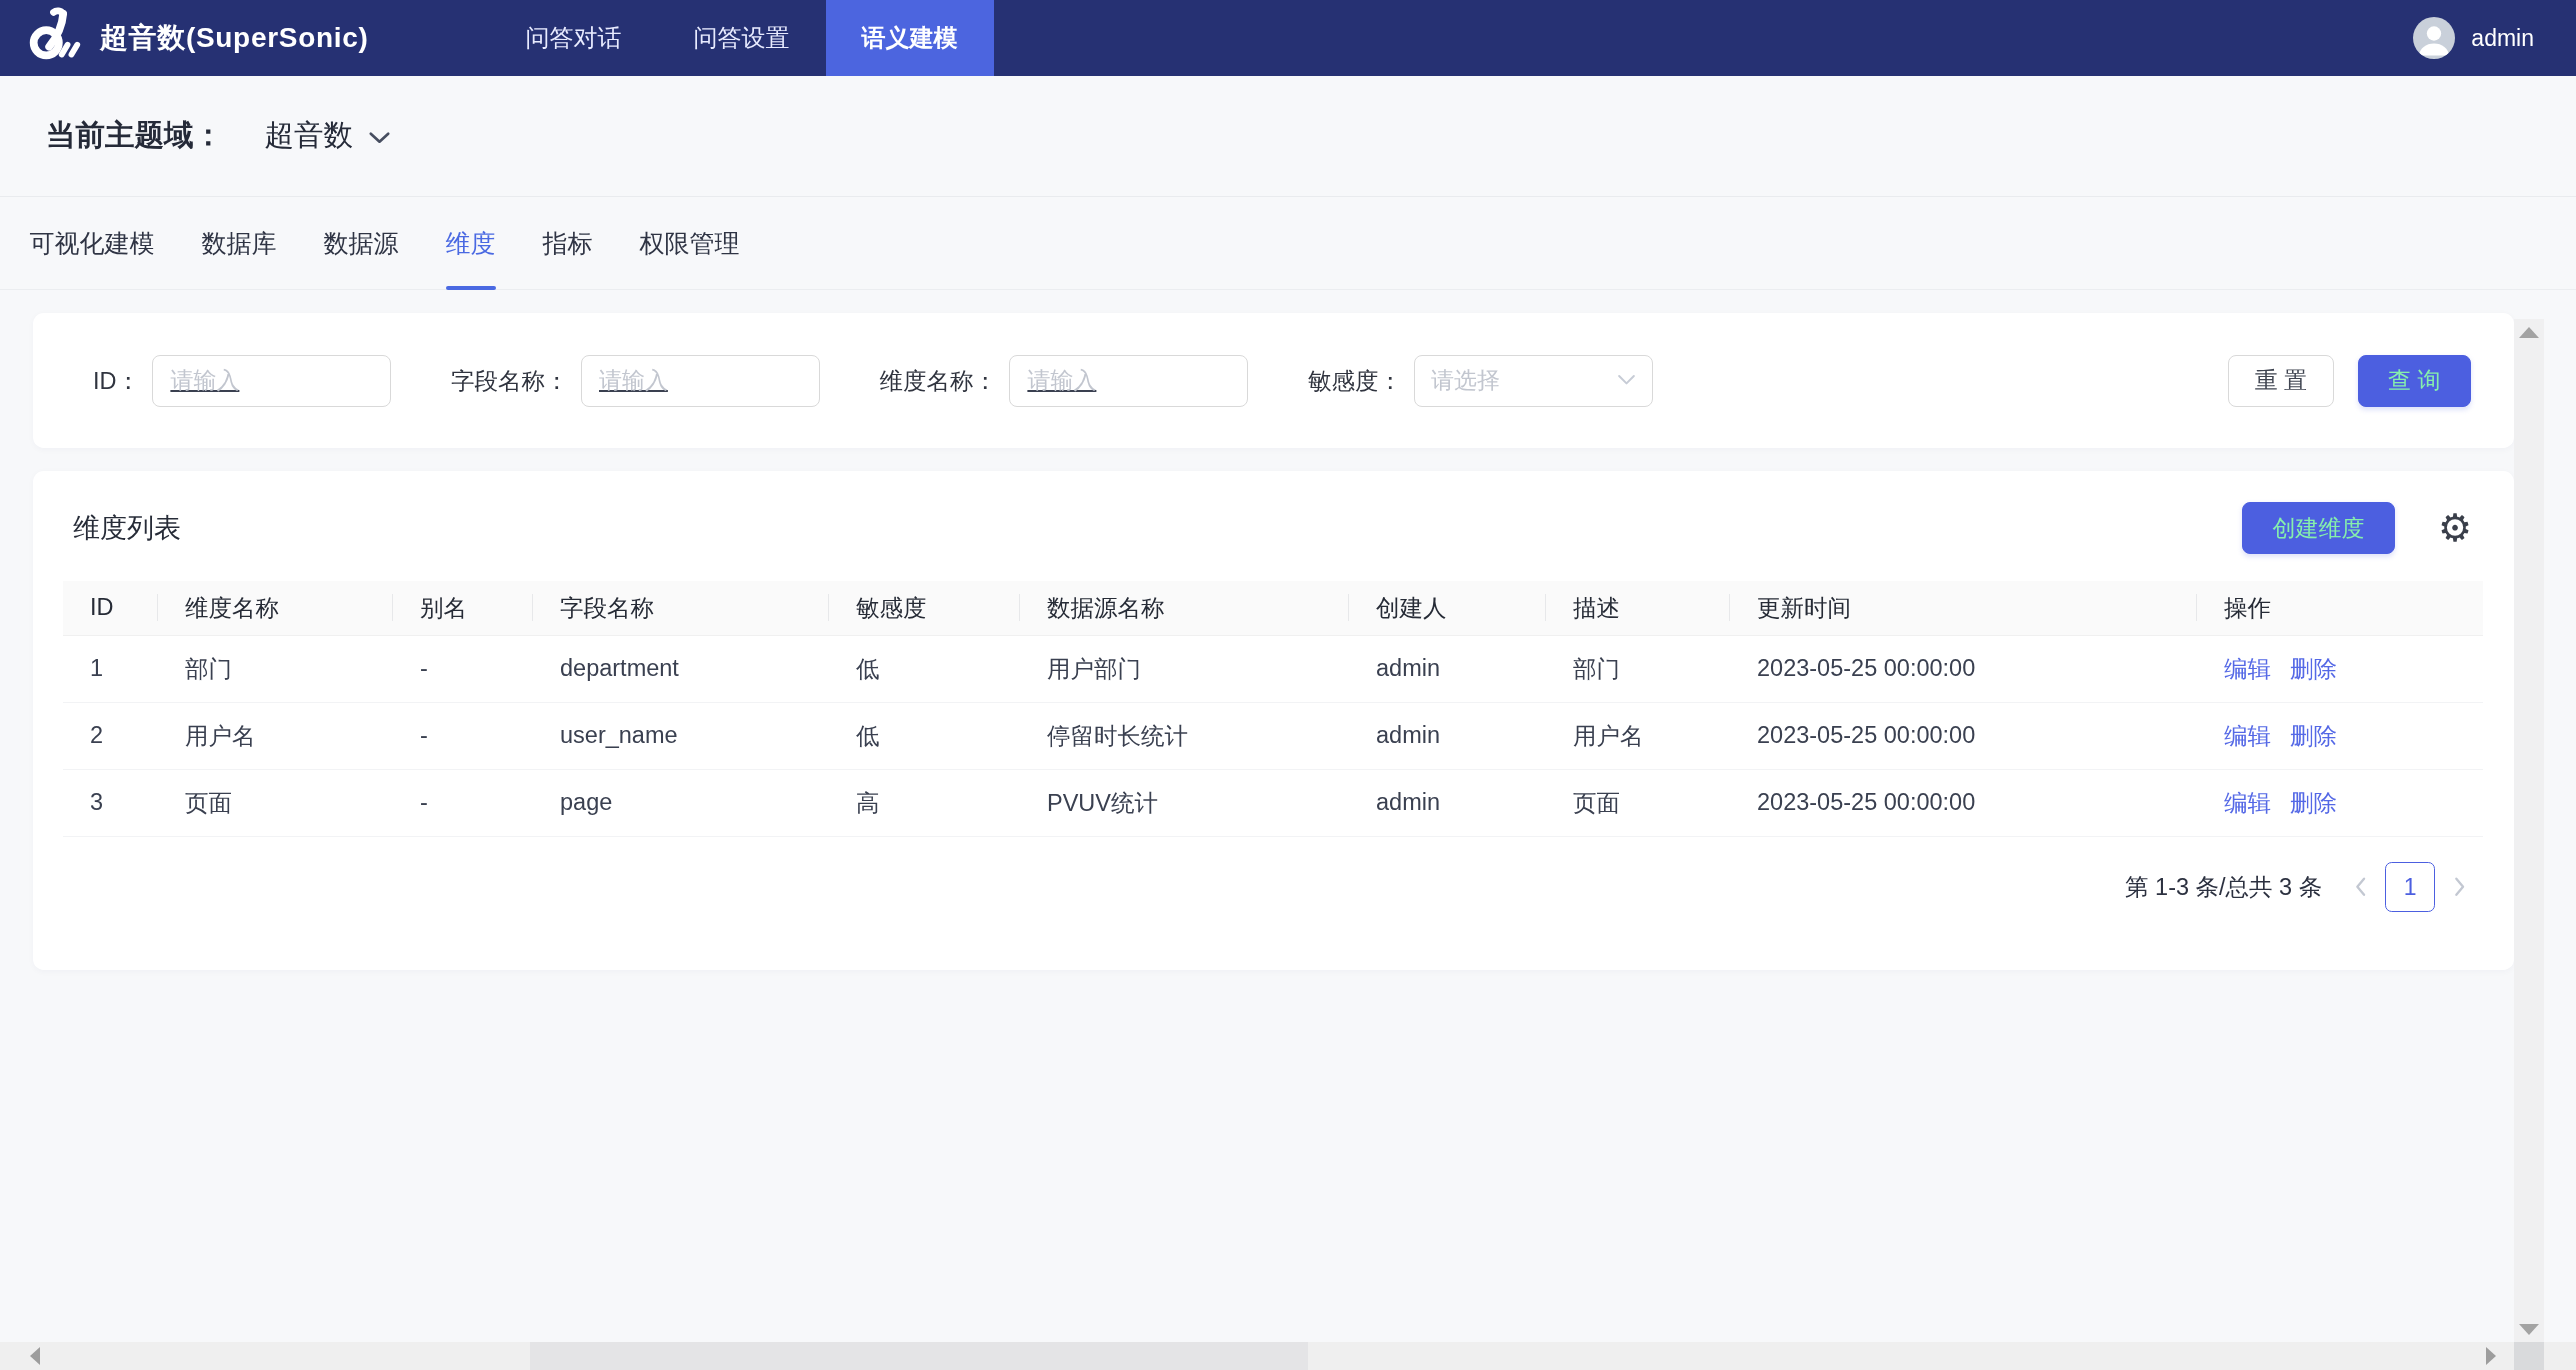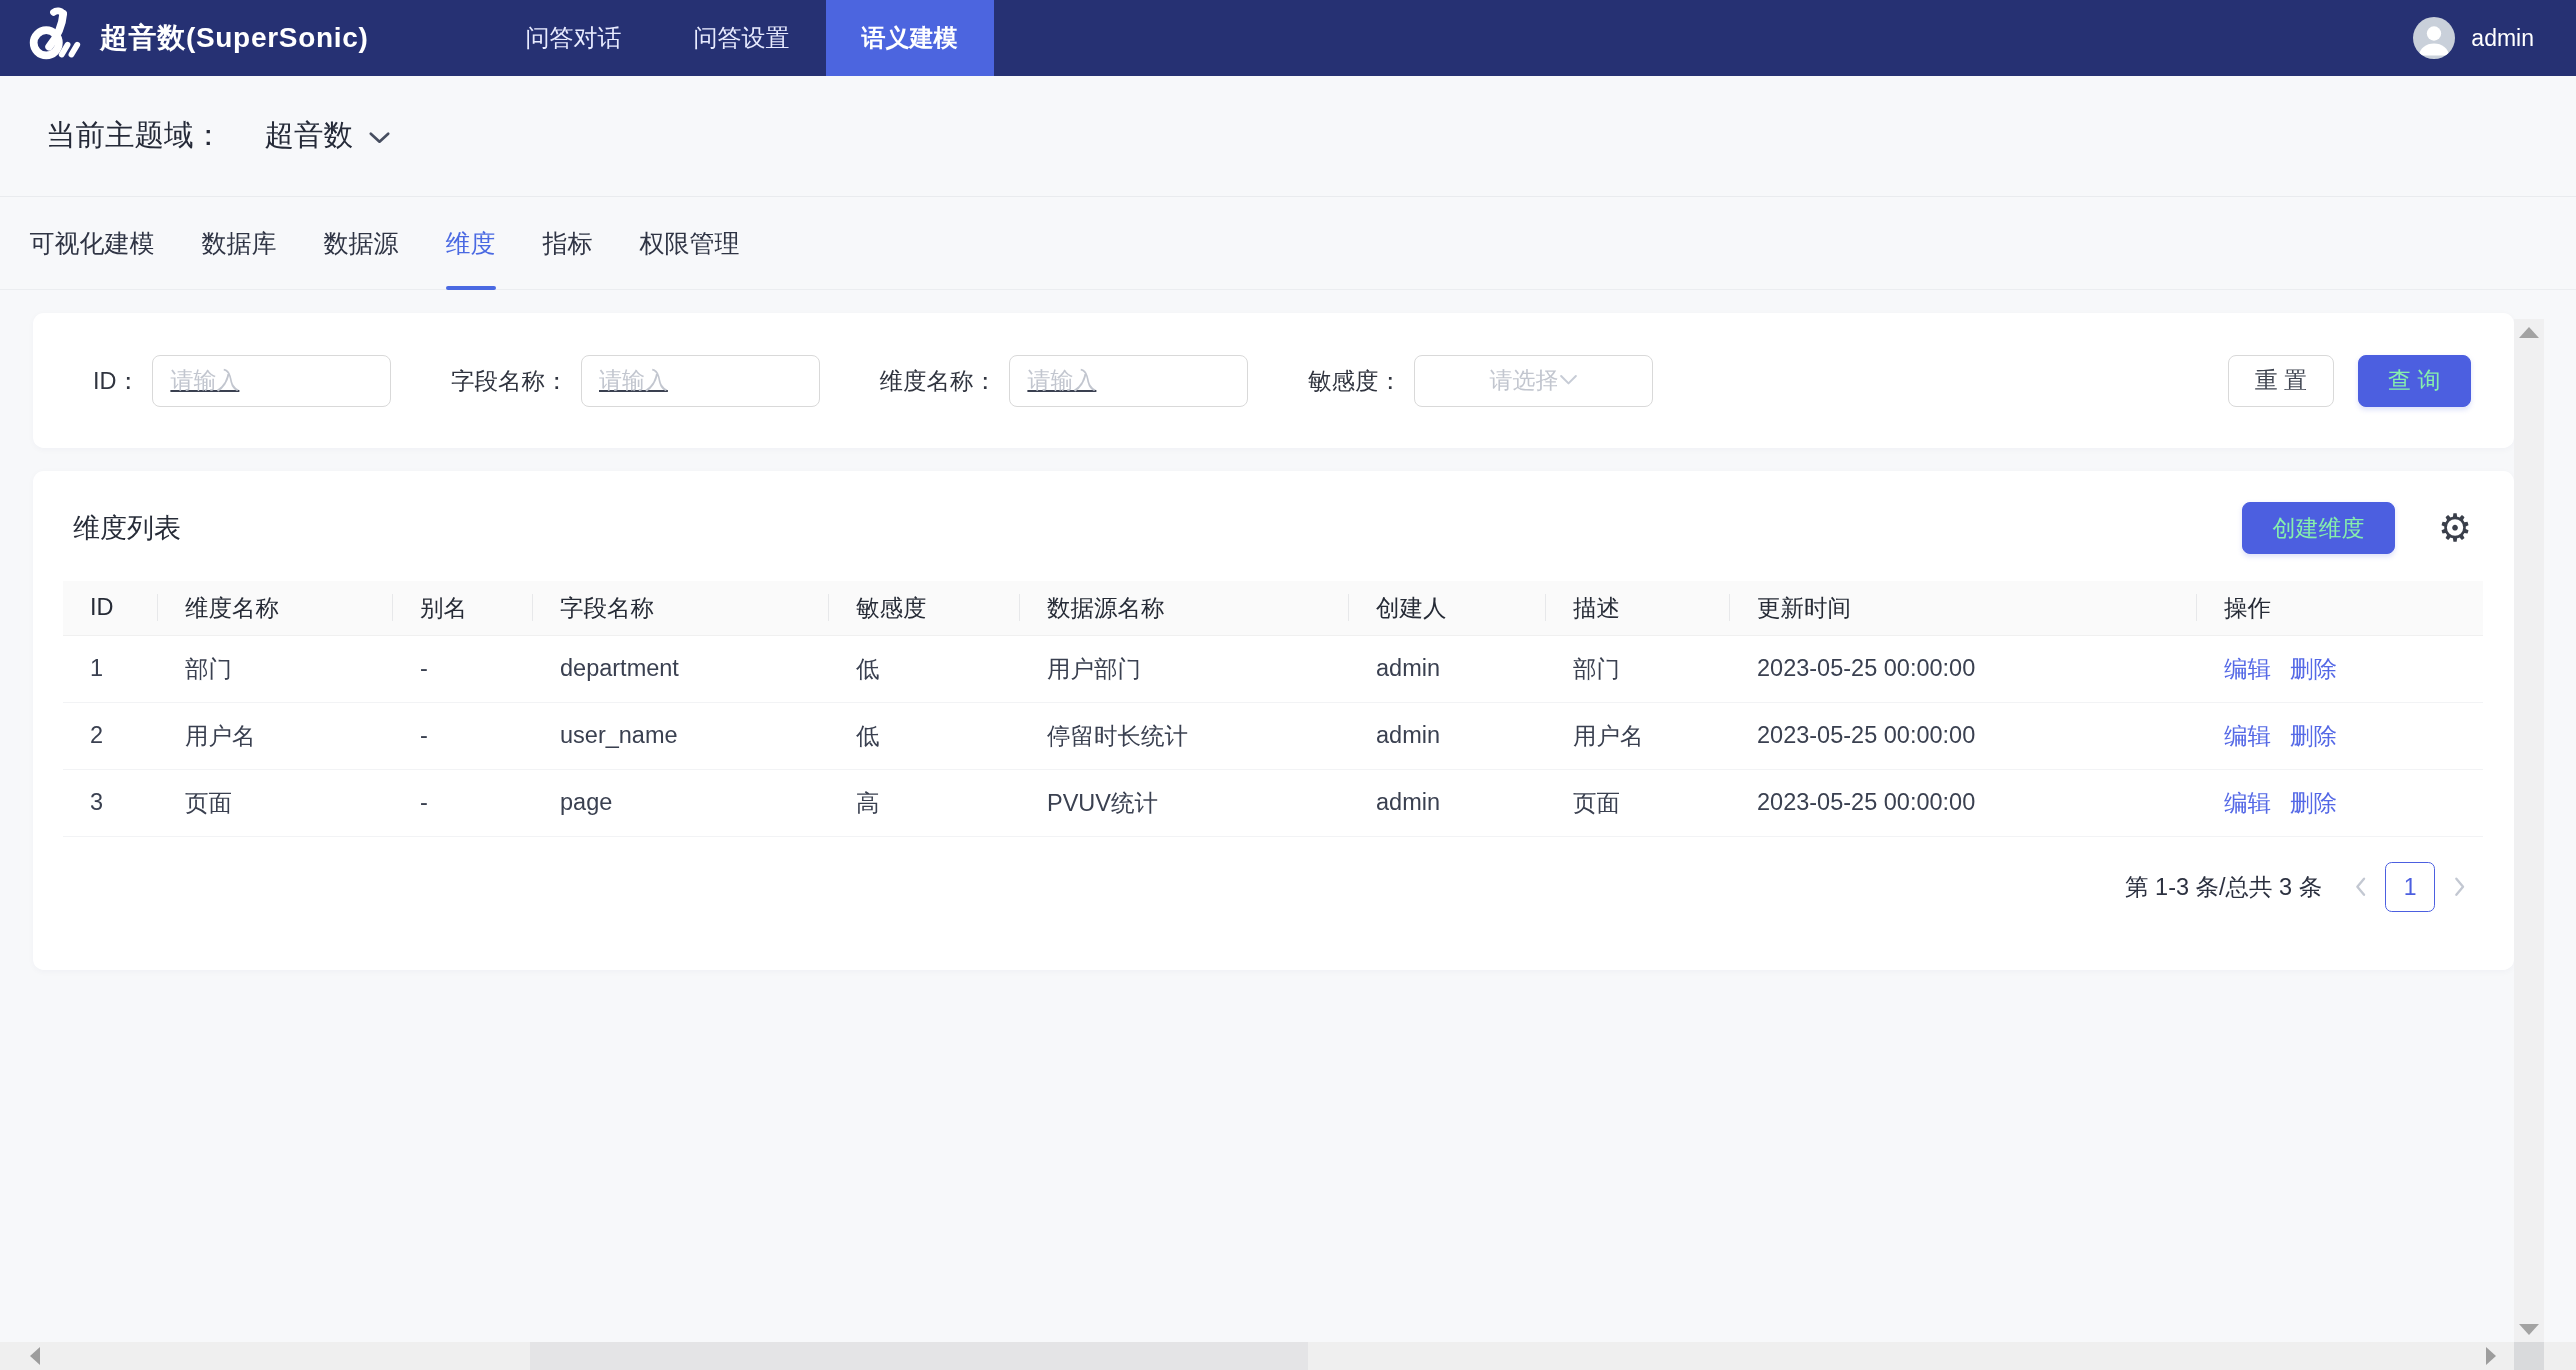--- a/index.html
+++ b/index.html
@@ -22,40 +22,40 @@
   .brand{font-size:28px;font-weight:700;letter-spacing:0.7px;white-space:nowrap;}
   .nav-menu{display:flex;margin-left:121px;align-items:stretch;}
   .nav-item{display:flex;align-items:center;padding:0 36px;font-size:24px;color:#e8ebff;cursor:pointer;white-space:nowrap;}
   .nav-item.active{background:var(--nav-active-bg);color:#ffffff;font-weight:600;}
   .user-area{margin-left:auto;margin-right:42px;display:flex;align-items:center;gap:16px;}
   .avatar{width:42px;height:42px;border-radius:50%;background:#c9d0da;overflow:hidden;display:flex;align-items:flex-end;justify-content:center;}
   .username{font-size:23px;color:#fff;}
 
   
   .subheader{height:121px;display:flex;align-items:center;padding-left:46px;gap:9.4px;border-bottom:1.3px solid #e9ebee;background:var(--page-bg);}
-  .subheader .lbl{font-size:29.5px;font-weight:400;color:#252a38;}
+  .subheader .lbl{font-size:29.5px;font-weight:700;color:#252a38;}
   .subheader .val{font-size:29.5px;font-weight:500;color:#252a38;margin-left:32px;}
   .subheader svg{margin-left:5.4px;margin-top:5.4px;}
 
   
   .tabs{height:93px;display:flex;align-items:stretch;padding-left:29.5px;border-bottom:1.3px solid #ebedf0;background:var(--page-bg);}
   .tab{display:flex;align-items:center;margin-right:47px;font-size:25px;color:#2f3444;cursor:pointer;position:relative;white-space:nowrap;}
   .tab.active{color:#4a69e2;}
   .tab.active::after{content:"";position:absolute;left:0;right:0;bottom:-1.3px;height:4px;background:#4a69e2;border-radius:2px;}
 
   
   .card{background:var(--card-bg);border-radius:10.7px;margin-left:33px;margin-right:62px;box-shadow:0 1.3px 6.7px rgba(30,40,90,0.03);}
 
   
   .filter-card{margin-top:23px;height:135px;display:flex;align-items:center;padding-left:60px;padding-right:43px;}
   .filter-field{display:flex;align-items:center;margin-right:60px;}
   .filter-field .flabel{font-size:23.5px;color:#30343f;margin-right:12px;white-space:nowrap;}
   .txt-input{width:239px;height:52px;border:1.3px solid #d9d9d9;border-radius:8px;padding:0 17.4px;font-size:23px;color:#3a4050;background:#fff;outline:none;font-family:inherit;text-decoration:underline;}
   .txt-input::placeholder{color:#c2c6cf;}
-  .fake-select{width:239px;height:52px;border:1.3px solid #d9d9d9;border-radius:8px;padding:0 16px;display:flex;align-items:center;justify-content:center;background:#fff;cursor:pointer;}
+  .fake-select{width:239px;height:52px;border:1.3px solid #d9d9d9;border-radius:8px;padding:0 16px;display:flex;align-items:center;justify-content:space-between;background:#fff;cursor:pointer;}
   .fake-select .ph{font-size:23px;color:#c2c6cf;}
   .filter-actions{margin-left:auto;display:flex;gap:24px;}
   .btn{height:52px;border-radius:8px;font-size:23px;display:inline-flex;align-items:center;justify-content:center;cursor:pointer;font-family:inherit;white-space:nowrap;}
   .btn-default{background:#fff;border:1.3px solid #d9d9d9;color:#3f4450;padding:0 25.5px;}
   .btn-primary{background:var(--accent);border:1.3px solid var(--accent);color:#86efac;padding:0 29.5px;box-shadow:0 2.7px 5.4px rgba(76,95,224,0.18);}
 
   
   .table-card{margin-top:23px;padding-bottom:58px;}
   .card-header{display:flex;align-items:center;justify-content:space-between;padding:31px 42px 27px 40px;}
   .card-title{font-size:27px;font-weight:500;color:#272c38;}

